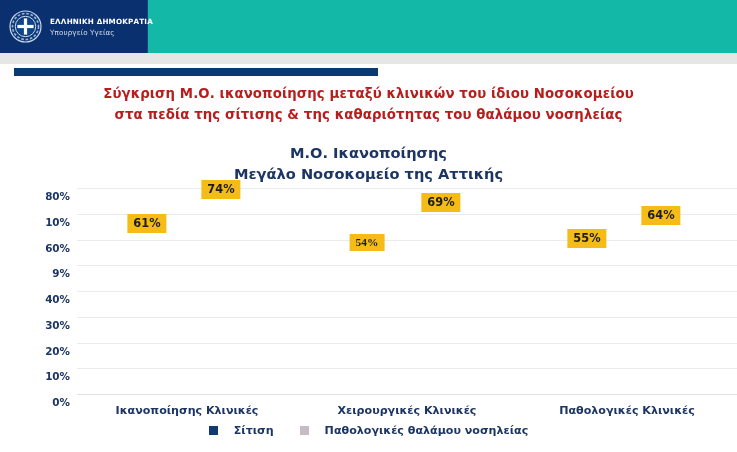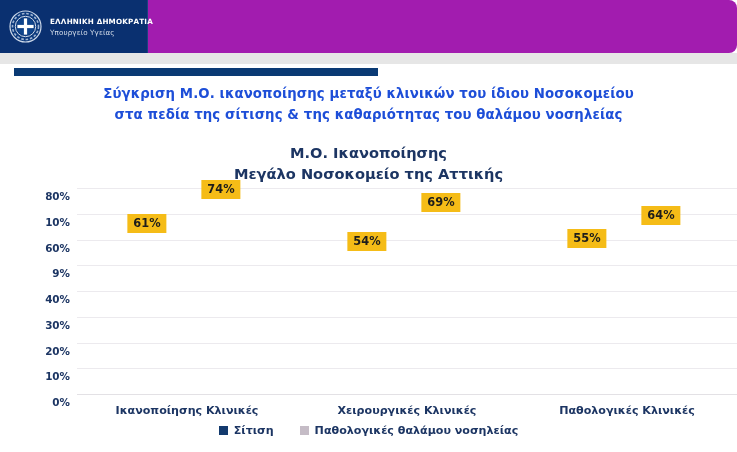--- a/index.html
+++ b/index.html
@@ -6,40 +6,40 @@
   body{
     width:737px;height:452px;
     background:#ffffff;
     font-family:"DejaVu Sans","Liberation Sans",sans-serif;
     overflow:hidden;position:relative;
   }
 
   
   .header{
     position:absolute;left:0;top:0;width:737px;height:53px;
-    background:#a21caf;display:flex;align-items:center;border-radius:8px;
+    background:#14b8a6;display:flex;align-items:center;
   }
   .header-left{
     width:148px;height:53px;background:#0a3070;
     display:flex;align-items:center;gap:8px;padding-left:9px;
     box-sizing:border-box;border-right:1px solid #1a4380;
   }
   .emblem{width:33px;height:33px;flex:0 0 33px;position:relative;}
   .brand{display:flex;flex-direction:column;justify-content:center;line-height:1.25;}
   .brand-1{color:#ffffff;font-size:7.2px;font-weight:bold;letter-spacing:.2px;white-space:nowrap;}
   .brand-2{color:#d7dfeb;font-size:7.2px;font-weight:normal;letter-spacing:.1px;white-space:nowrap;margin-top:2px;}
 
   .gray-band{position:absolute;left:0;top:53px;width:737px;height:11px;background:#e6e6e6;}
 
   .navy-rule{position:absolute;left:14px;top:68px;width:364px;height:8px;background:#0a3a74;}
 
   
   .main-title{
     position:absolute;left:0;top:84px;width:737px;
-    text-align:center;color:#1d4ed8;font-weight:bold;
+    text-align:center;color:#b91c1c;font-weight:bold;
     font-size:13.3px;line-height:1.55;letter-spacing:.1px;
   }
   .chart-title{
     position:absolute;left:0;top:142px;width:737px;
     text-align:center;color:#1c3563;font-weight:bold;
     font-size:14.6px;line-height:1.45;
   }
 
   
   .chart{
@@ -85,21 +85,21 @@
   .cat{
     flex:1 1 0;text-align:center;
     font-size:11.1px;font-weight:bold;color:#1c3563;
     padding-top:6px;box-sizing:border-box;
   }
 
   .legend{
     position:absolute;left:0;top:236px;width:737px;
     display:flex;justify-content:center;align-items:center;gap:26px;
   }
-  .legend-item{display:flex;align-items:center;gap:6px;justify-content:flex-end;}
+  .legend-item{display:flex;align-items:center;gap:16px;justify-content:flex-end;}
   .swatch{width:9px;height:9px;display:inline-block;}
   .legend-label{font-size:11.1px;font-weight:bold;color:#1c3563;white-space:nowrap;}
 </style>
 </head>
 <body>
 
 <div class="header">
   <div class="header-left">
     <span class="emblem">
       <svg width="33" height="33" viewBox="0 0 33 33" aria-hidden="true">
@@ -162,21 +162,21 @@
             <div class="dlabel" style="bottom: 161.075px;">61%</div>
           </div>
           <div class="bar s1" style="height: 190.55px;">
             <div class="bar-rect"></div>
             <div class="dlabel" style="bottom: 194.55px;">74%</div>
           </div>
         </div>
         <div class="group">
           <div class="bar s0" style="height: 139.05px;">
             <div class="bar-rect"></div>
-            <div class="dlabel" style="bottom: 143.05px;">54%</div>
+            <div class="dlabel" style="bottom: 143.05px; font-family: Liberation Serif, serif;">54%</div>
           </div>
           <div class="bar s1" style="height: 177.675px;">
             <div class="bar-rect"></div>
             <div class="dlabel" style="bottom: 181.675px;">69%</div>
           </div>
         </div>
         <div class="group">
           <div class="bar s0" style="height: 141.625px;">
             <div class="bar-rect"></div>
             <div class="dlabel" style="bottom: 145.625px;">55%</div>

